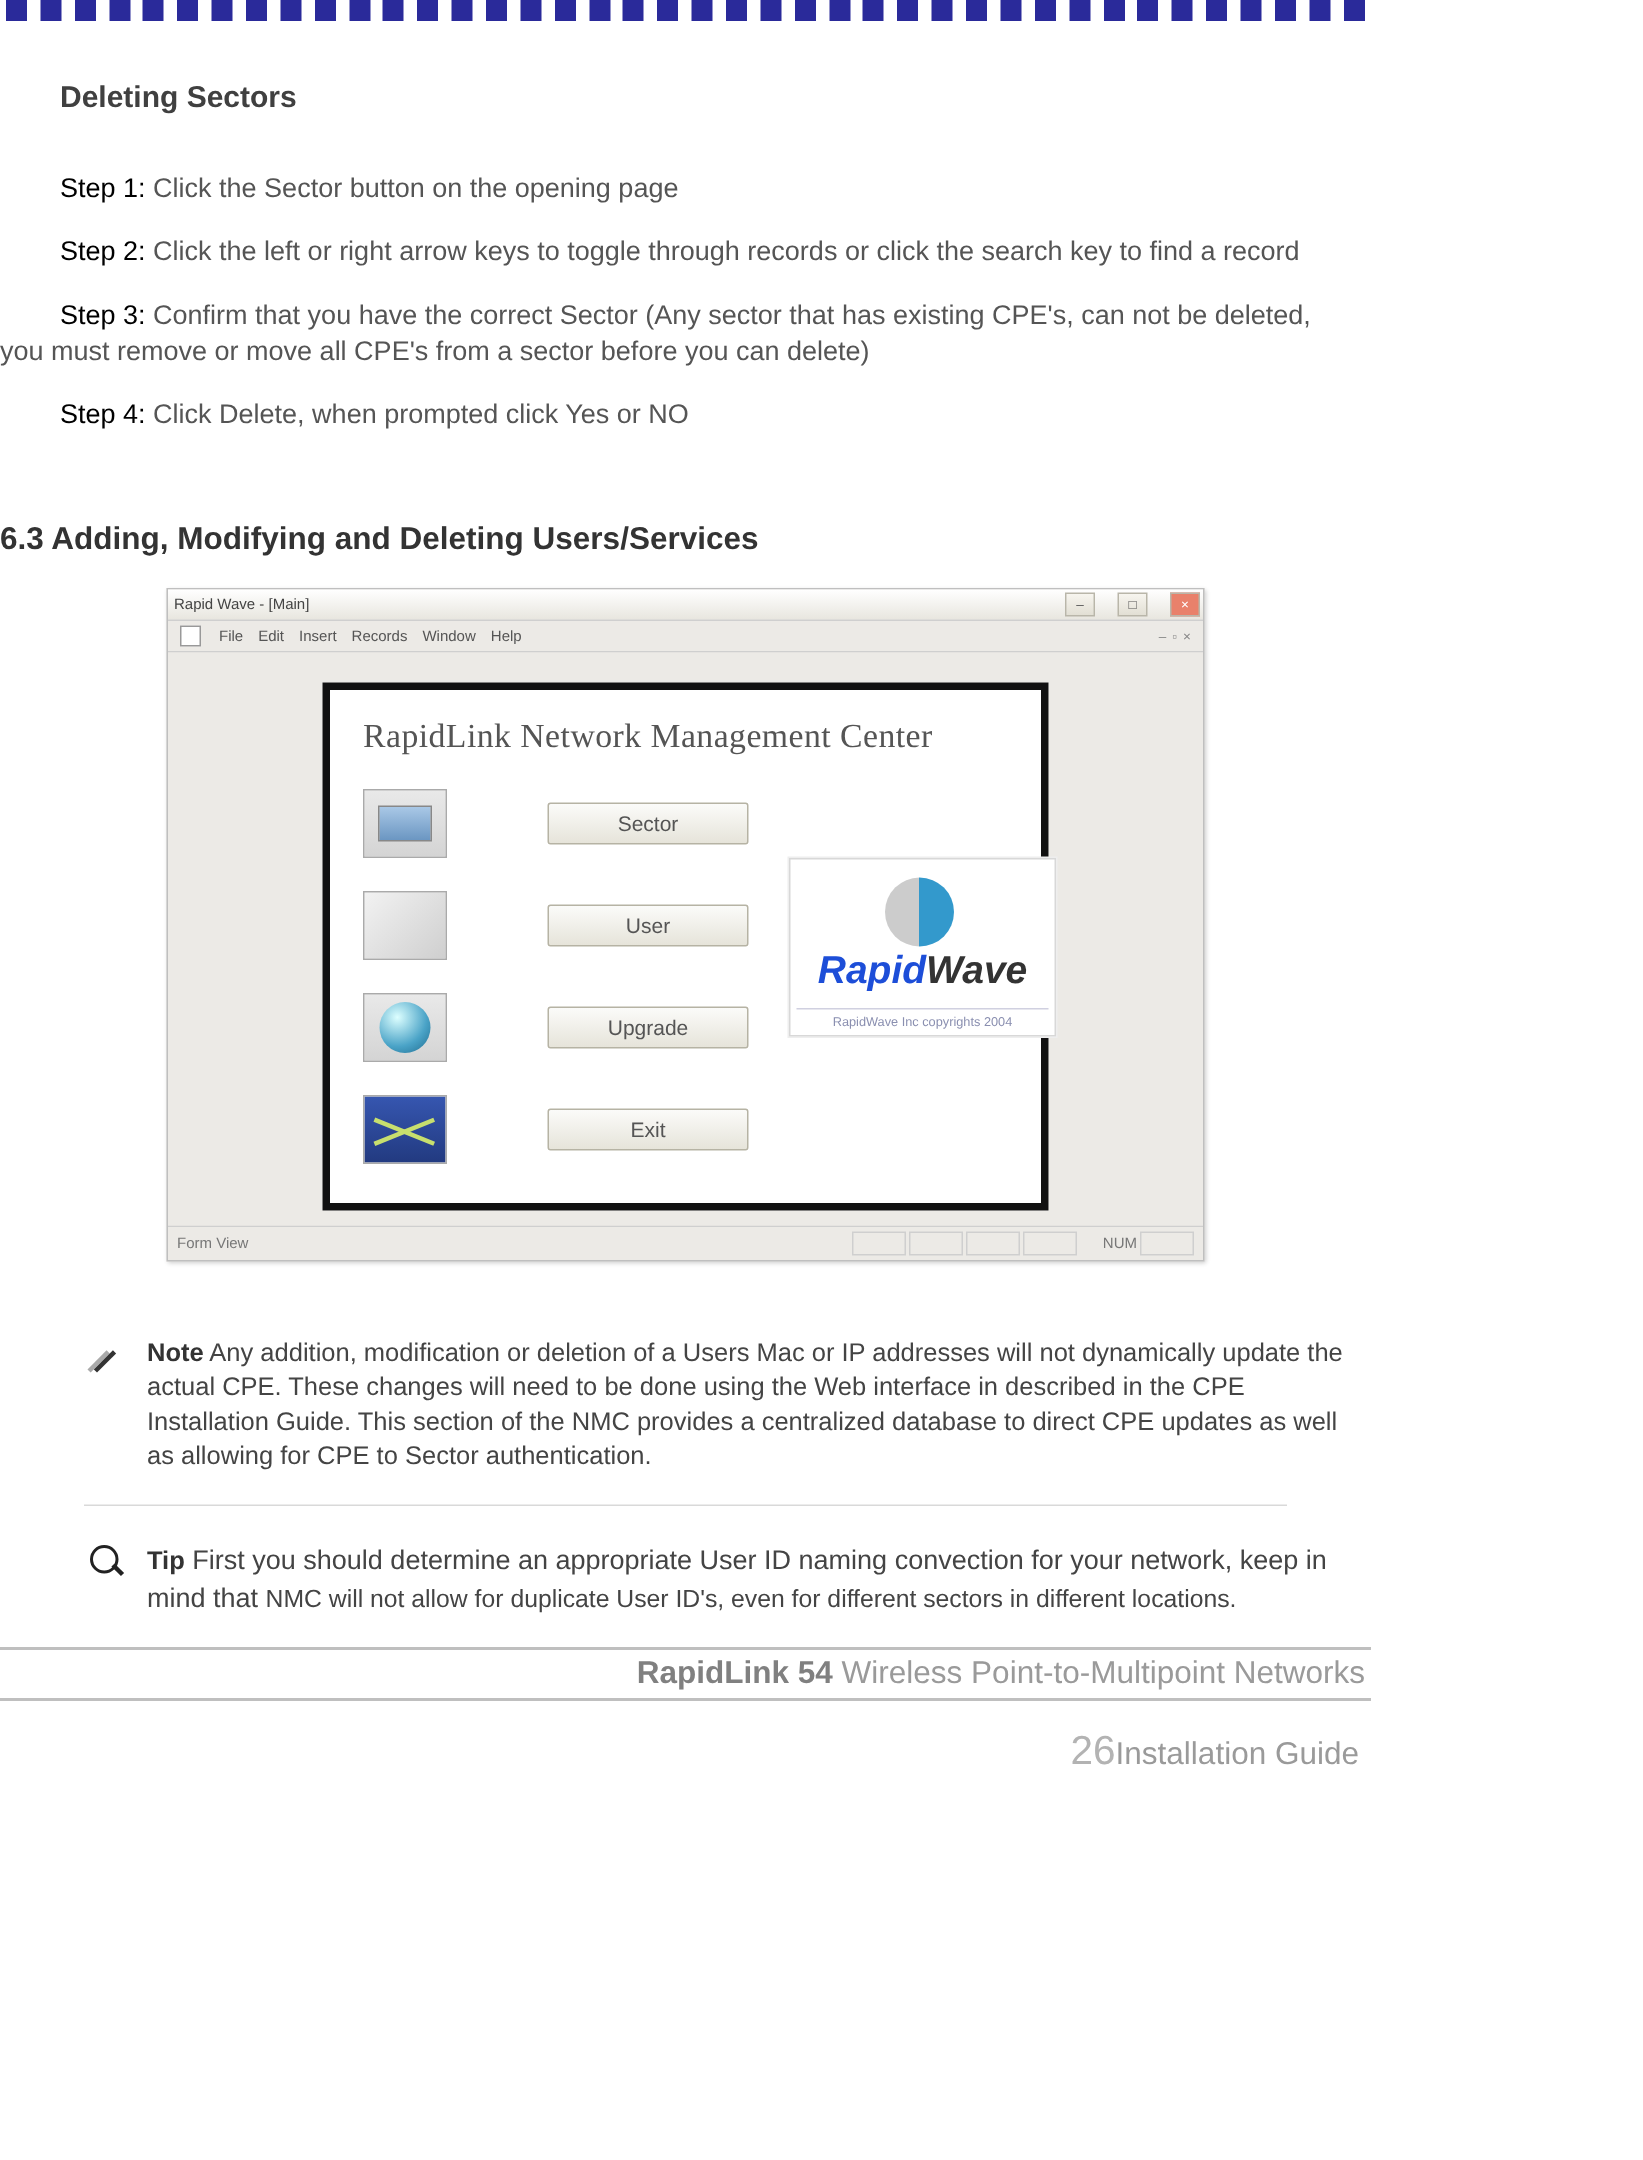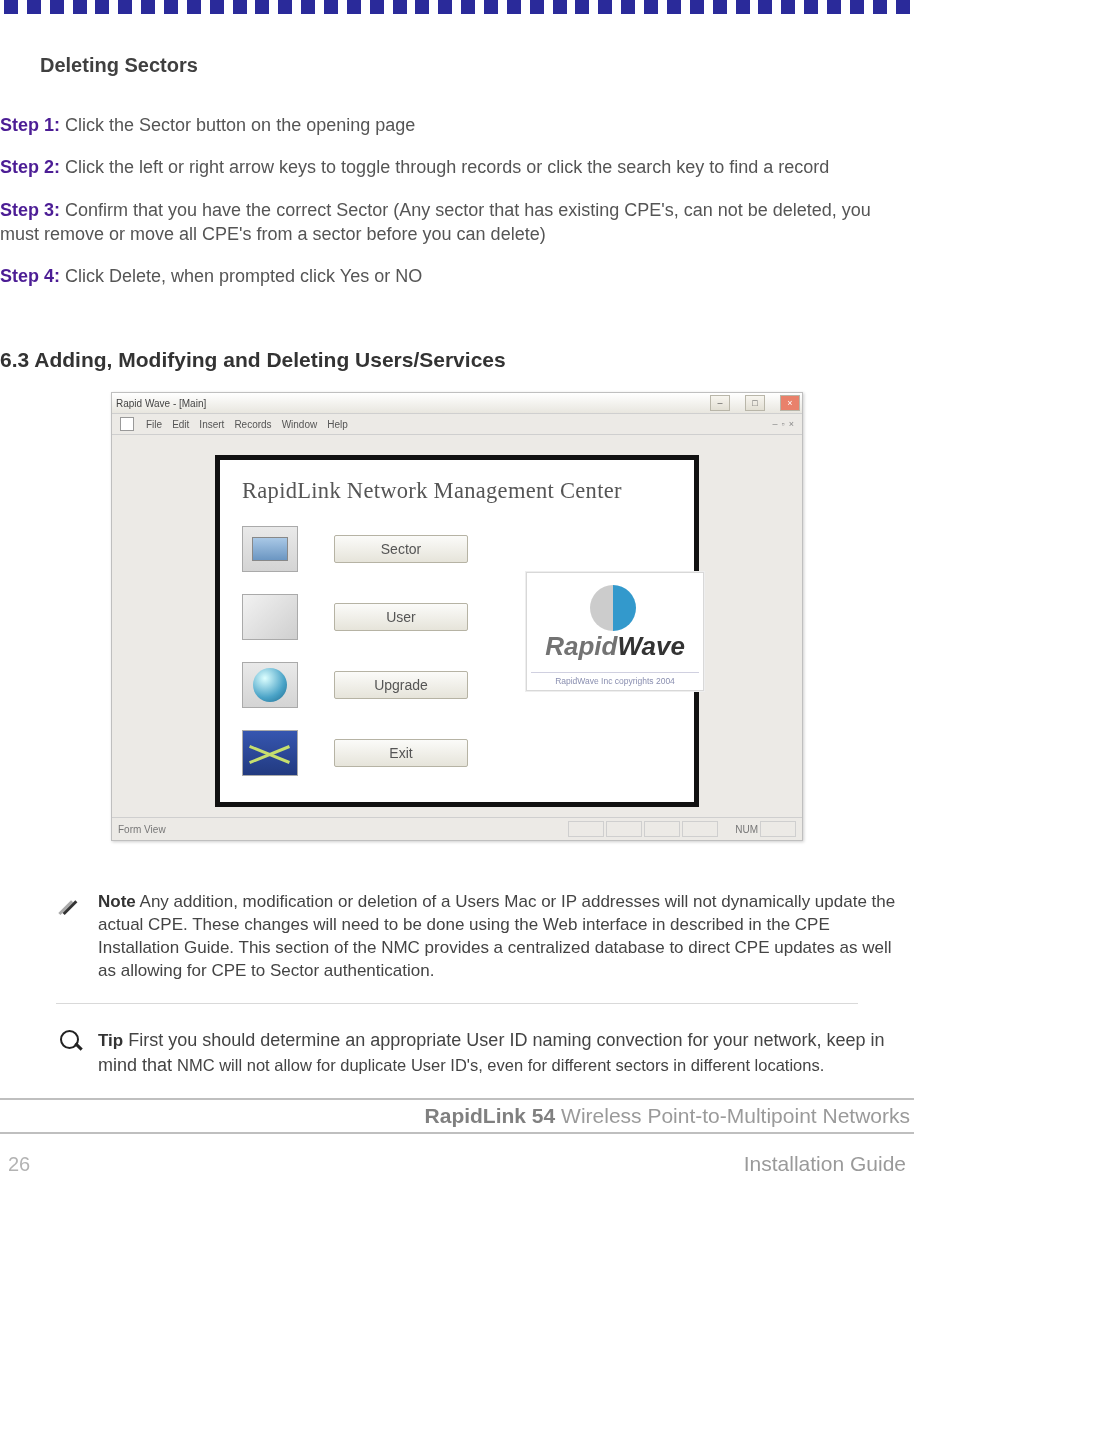--- a/index.html
+++ b/index.html
@@ -32,21 +32,21 @@
     color: #404040;
     margin: 0 0 36px 40px;
   }
   .steps {
     font-size: 18px;
     color: #555;
     line-height: 1.35;
     margin: 0 12px 0 0;
   }
   .steps p { margin: 0 0 18px 0; }
-  .steps b { color: #4c1d95; font-weight: bold; }
+  .steps b { color: #000000; font-weight: normal; padding-left: 40px; }
   .sub-heading {
     font-weight: bold;
     font-size: 21px;
     color: #333;
     margin: 60px 0 20px 0;
   }
   
   .app-frame {
     width: 690px;
     margin: 0 auto 50px auto;
@@ -107,20 +107,21 @@
     font-size: 22.5px;
     color: #555;
     letter-spacing: .3px;
     margin-bottom: 22px;
     white-space: nowrap;
   }
   .row {
     display: flex;
     align-items: center;
     margin-bottom: 22px;
+    gap: 31px;
   }
   .row .thumb {
     width: 54px; height: 44px;
     border: 1px solid #aaa;
     background: linear-gradient(#e9e9e9,#d4d4d4);
     display:flex; align-items:center; justify-content:center;
   }
   .row .btn {
     width: 132px;
     margin-left: 36px;
@@ -148,21 +149,21 @@
     background:#fff;
     border:1px solid #d8d8d8;
     text-align:center;
     padding:12px 4px 4px 4px;
     box-shadow:0 0 0 1px #eee;
   }
   .logo-box .brand{
     font-family: 'Comic Sans MS', cursive, sans-serif;
     font-weight:bold;
   }
-  .logo-box .brand .r{color:#737373;font-style:italic;font-size:26px;text-align:center;}
+  .logo-box .brand .r{color:#1d4ed8;font-style:italic;font-size:26px;text-align:center;}
   .logo-box .brand .w{color:#333;font-style:italic;font-size:26px;}
   .logo-box .swirl{
     width:46px;height:46px;border-radius:50%;
     background: conic-gradient(#39c 0 50%, #ccc 0 100%);
     display:inline-block;vertical-align:middle;margin-right:4px;
   }
   .logo-box .copy{font-size:8.5px;color:#8a8fb0;margin-top:10px;border-top:1px solid #d0d0e0;padding-top:3px;}
   .statusbar{
     display:flex;align-items:center;
     font-size:10px;color:#777;
@@ -213,21 +214,21 @@
     font-family: Verdana, sans-serif;
     font-size:21px;
     color:#9a9a9a;
     padding-right:4px;
   }
   .footer-line1 b{color:#808080;font-weight:bold;}
   .footer-line2{
     display:flex;justify-content:space-between;align-items:baseline;
     font-size:21px;color:#9a9a9a;padding:14px 8px 0 8px;
   }
-  .footer-line2 .pn{flex:1;text-align:left;color:#b3b3b3;font-size:20px;}
+  .footer-line2 .pn{flex:1;text-align:right;color:#b3b3b3;font-size:27px;}
   .footer-line2 .ig{font-family:Verdana,sans-serif;}
 </style>
 </head>
 <body>
 
 <div class="page">
 
   <div class="top-dots">
     <span></span>
       <span></span>

